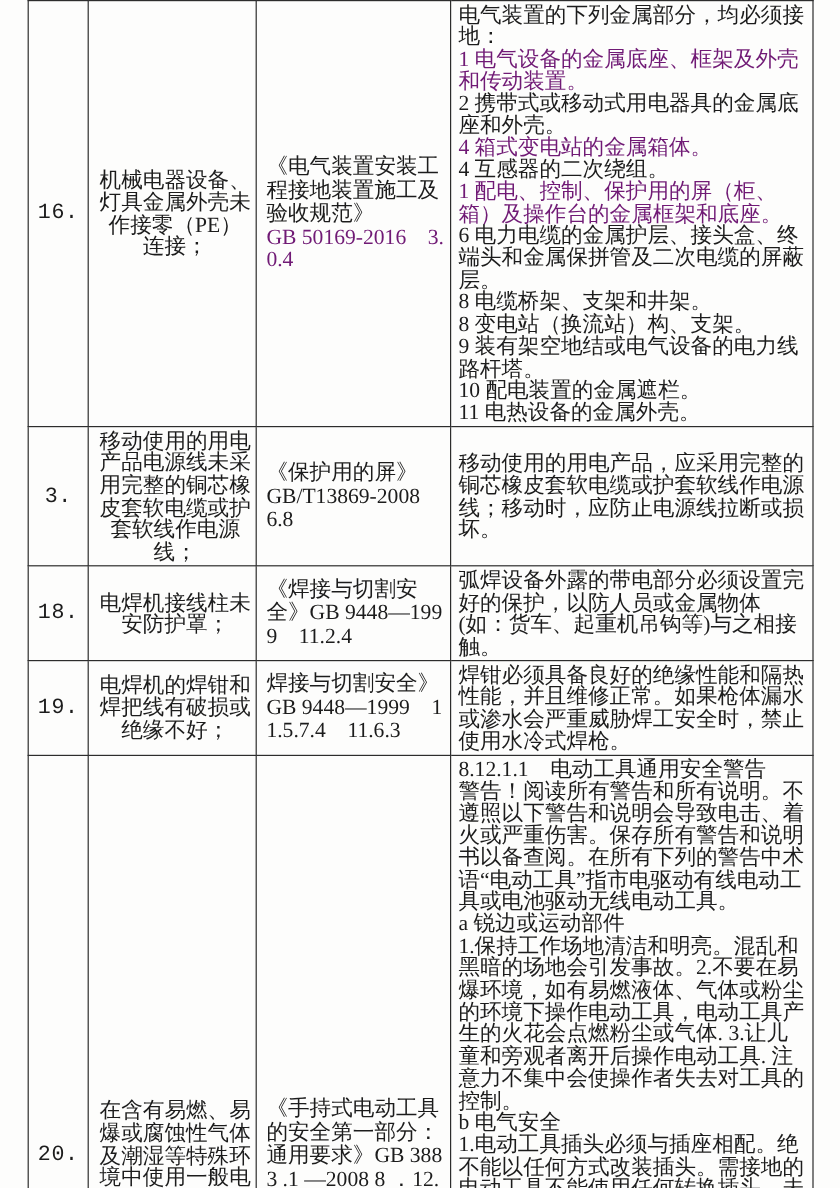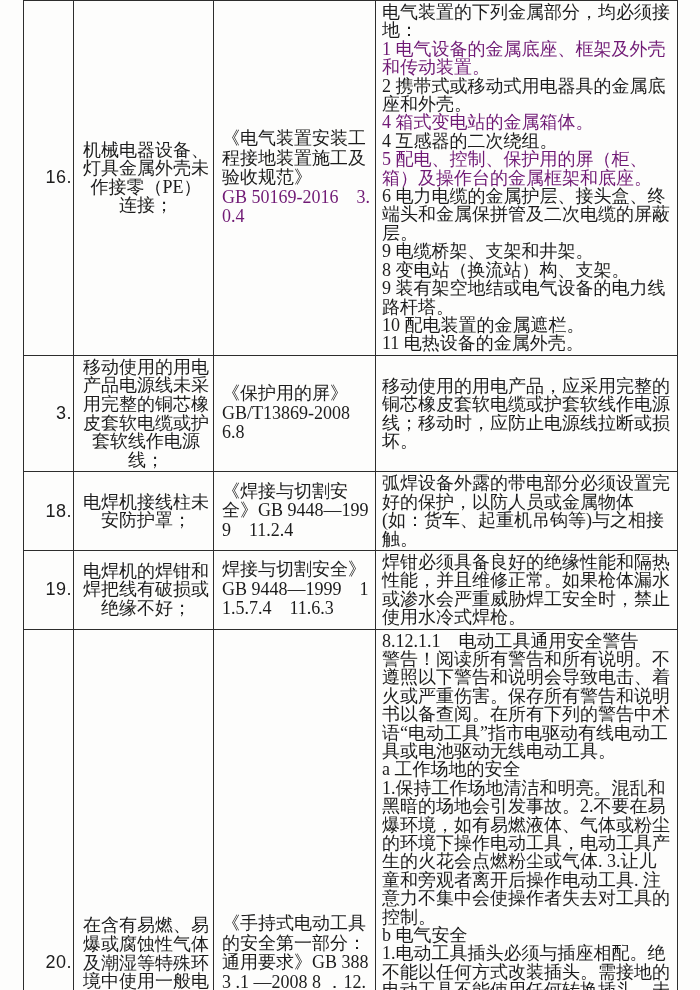--- a/index.html
+++ b/index.html
@@ -31,22 +31,22 @@
     overflow: hidden;
   }
   
   table.insp tr:nth-child(1) { height: 258px; }
   table.insp tr:nth-child(2) { height: 75px; }
   table.insp tr:nth-child(3) { height: 54px; }
   table.insp tr:nth-child(4) { height: 56px; }
   table.insp tr:nth-child(5) { height: 513px; }
 
   td.no-cell {
-    text-align: right;
-    font-family: Liberation Sans, sans-serif;
+    text-align: center;
+    font-family: Liberation Mono, monospace;
     letter-spacing: 0.5px;
   }
   td.issue-cell {
     padding: 2px 3px 2px 8px;
     line-height: 18.6px;
     text-align: center;
   }
   td.basis-cell {
     padding: 2px 3px 2px 8px;
     line-height: 19.5px;
@@ -80,23 +80,23 @@
           <td class="basis-cell">
             <div class="line">《电气装置安装工程接地装置施工及验收规范》</div>
             <div class="line red">GB 50169-2016　3.0.4</div>
           </td>
           <td class="req-cell">
             <div class="line">电气装置的下列金属部分，均必须接地：</div>
             <div class="line red">1 电气设备的金属底座、框架及外壳和传动装置。</div>
             <div class="line">2 携带式或移动式用电器具的金属底座和外壳。</div>
             <div class="line red">4 箱式变电站的金属箱体。</div>
             <div class="line">4 互感器的二次绕组。</div>
-            <div class="line red">5 配电、控制、保护用的屏（柜、箱）及操作台的金属框架和底座。</div>
+            <div class="line red">1 配电、控制、保护用的屏（柜、箱）及操作台的金属框架和底座。</div>
             <div class="line">6 电力电缆的金属护层、接头盒、终端头和金属保拼管及二次电缆的屏蔽层。</div>
-            <div class="line">9 电缆桥架、支架和井架。</div>
+            <div class="line">8 电缆桥架、支架和井架。</div>
             <div class="line">8 变电站（换流站）构、支架。</div>
             <div class="line">9 装有架空地结或电气设备的电力线路杆塔。</div>
             <div class="line">10 配电装置的金属遮栏。</div>
             <div class="line">11 电热设备的金属外壳。</div>
           </td>
         </tr>
         <tr>
           <td class="no-cell">3.</td>
           <td class="issue-cell">移动使用的用电产品电源线未采用完整的铜芯橡皮套软电缆或护套软线作电源线；</td>
           <td class="basis-cell">
@@ -129,21 +129,21 @@
         </tr>
         <tr>
           <td class="no-cell">20.</td>
           <td class="issue-cell">在含有易燃、易爆或腐蚀性气体及潮湿等特殊环境中使用一般电动工具；</td>
           <td class="basis-cell">
             <div class="line">《手持式电动工具的安全第一部分：通用要求》GB 3883 .1 —2008 8 ．12.1.1</div>
           </td>
           <td class="req-cell">
             <div class="line">8.12.1.1　电动工具通用安全警告</div>
             <div class="line">警告！阅读所有警告和所有说明。不遵照以下警告和说明会导致电击、着火或严重伤害。保存所有警告和说明书以备查阅。在所有下列的警告中术语“电动工具”指市电驱动有线电动工具或电池驱动无线电动工具。</div>
-            <div class="line">a 工作场地的安全</div>
+            <div class="line">a 锐边或运动部件</div>
             <div class="line">1.保持工作场地清洁和明亮。混乱和黑暗的场地会引发事故。2.不要在易爆环境，如有易燃液体、气体或粉尘的环境下操作电动工具，电动工具产生的火花会点燃粉尘或气体. 3.让儿童和旁观者离开后操作电动工具. 注意力不集中会使操作者失去对工具的控制。</div>
             <div class="line">b 电气安全</div>
             <div class="line">1.电动工具插头必须与插座相配。绝不能以任何方式改装插头。需接地的电动工具不能使用任何转换插头。未经改装的插头和相配的插座将减少电击危险。2.避免人体接触接地表面，如管道、散热片和冰箱。如果你身体接地会增加电击危险。3.不得将电动工具暴露在雨中或潮湿环境巾。水进人电动工具将增加电击危险。4.不得滥用电线。绝不能用电线搬运. 拉动电动工具或拔出其插头。使电线远离热源、油、锐边或运动部件. 受损或缠绕的软线会增加电击危险：5.当在户外使用电动工具时,使用适合户外使用的外接软线。适合户外使用的软线将减少电畜危险，6.如果在潮湿环境 F 操作电动工具是不可避免的，应使用刺余电流动作保护器 RID。使用 RCD 可减小电击危险。</div>
           </td>
         </tr>
       </tbody>
   </table>
 </div>
 
 </body></html>

